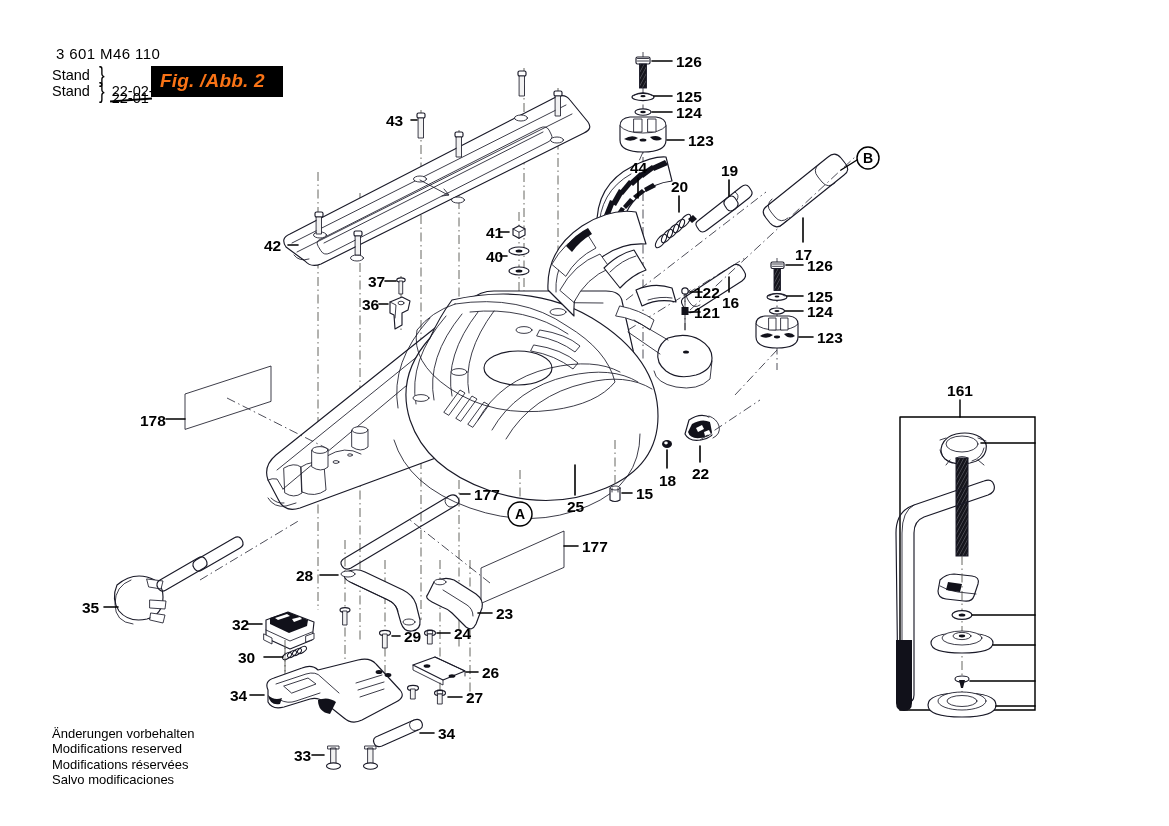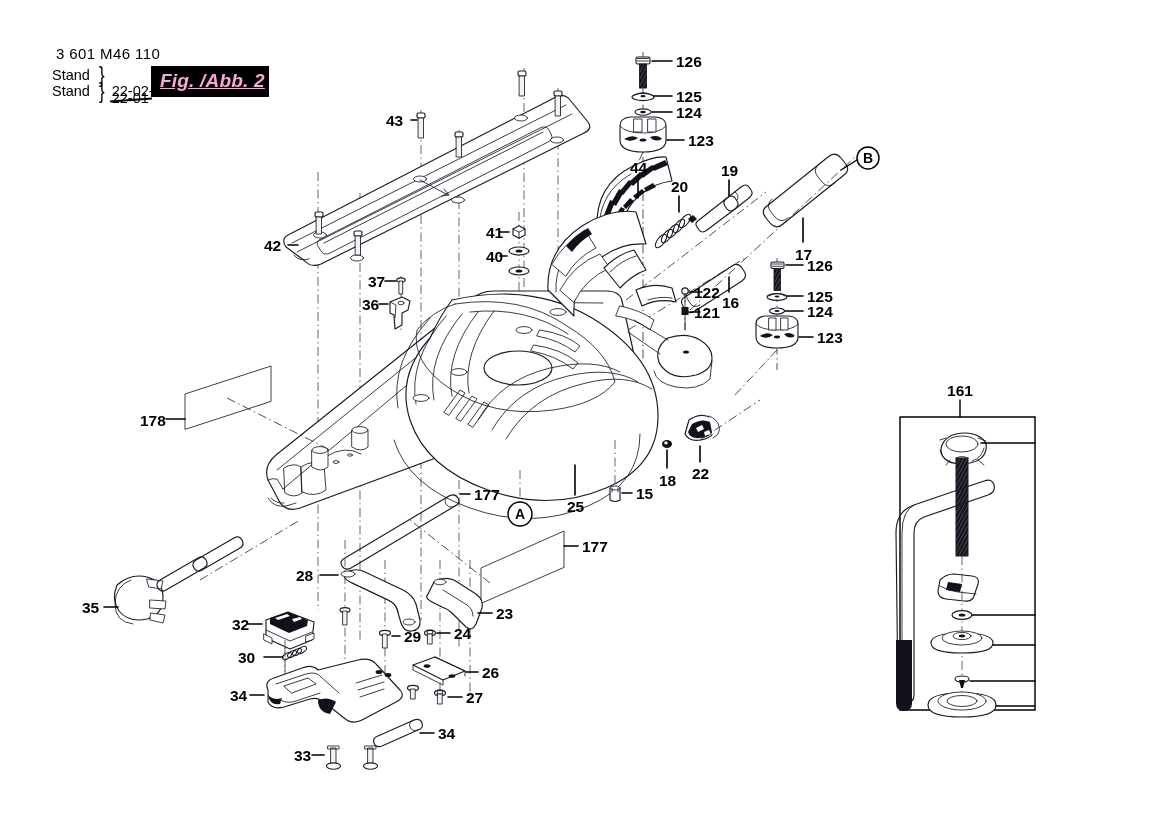--- a/index.html
+++ b/index.html
@@ -14,23 +14,23 @@
               font-weight:400;white-space:nowrap;}
   .hdr-rows{position:absolute;left:52px;top:68px;font-size:14.5px;line-height:15.5px;}
   .hdr-line{display:flex;align-items:center;white-space:nowrap;height:15.5px;}
   .hdr-key{width:47px;display:inline-block;}
   .hdr-brace{font-size:17px;line-height:15.5px;margin:0 7px 0 0;display:inline-block;
              transform:scaleY(1.25);transform-origin:center;}
   .hdr-date{display:inline-block;position:relative;}
   .struck{position:relative;margin-top:45px;}
   .struck::after{content:"";position:absolute;left:-2px;right:-3px;top:52%;height:1.6px;
                  background:#000;transform:rotate(-4deg);}
-  .fig-badge{position:absolute;left:151px;top:66px;background:#000;color:#f9a8d4;
-             font-size:19px;font-weight:bold;padding:4px 4px 5px 9px;letter-spacing:.2px;
-             white-space:nowrap;font-style:italic;text-decoration:underline;}
+  .fig-badge{position:absolute;left:151px;top:66px;background:#000;color:#f97316;
+             font-size:19px;font-weight:bold;padding:4px 18px 5px 9px;letter-spacing:.2px;
+             white-space:nowrap;font-style:italic;}
 
   
   .footer{position:absolute;left:52px;top:726px;font-size:13px;line-height:15.4px;}
   .footer div{white-space:nowrap;}
 
   
   #art{position:absolute;left:0;top:0;width:1169px;height:826px;}
 
   .callout{font-family:"Liberation Sans","DejaVu Sans",sans-serif;font-weight:bold;
            font-size:15.5px;fill:#000;}
@@ -62,20 +62,26 @@
     </div>
     <div class="hdr-line">
       <span class="hdr-key">Stand</span>
       <span class="hdr-brace">}</span>
       <span class="hdr-date">22-02-23</span>
     </div>
   </div>
 
   <div class="fig-badge">Fig. /Abb. 2</div>
 
+  <div class="footer">
+    <div>Änderungen vorbehalten</div>
+    <div>Modifications reserved</div>
+    <div>Modifications réservées</div>
+    <div>Salvo modificaciones</div>
+  </div>
 
   <svg id="art" viewBox="0 0 1169 826">
 
     <defs>
       <linearGradient id="metalV" x1="0" y1="0" x2="1" y2="0">
         <stop offset="0" stop-color="#ffffff"></stop>
           <stop offset=".35" stop-color="#ffffff"></stop>
         <stop offset=".62" stop-color="#d8d8dc"></stop>
           <stop offset="1" stop-color="#fbfbfb"></stop>
       </linearGradient>

